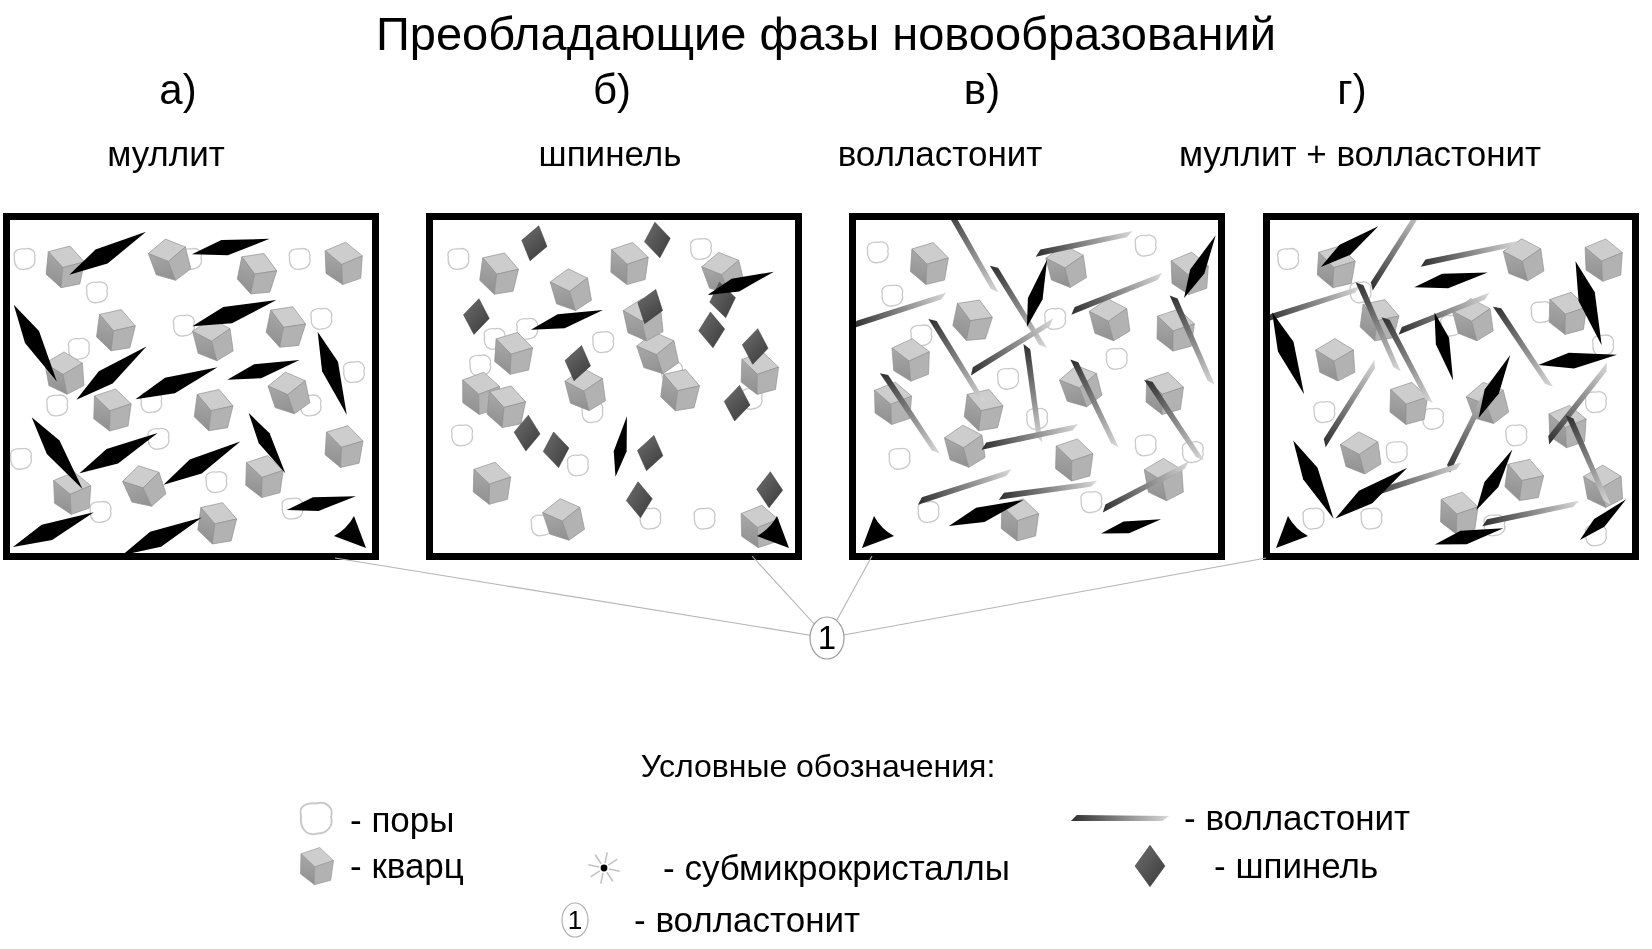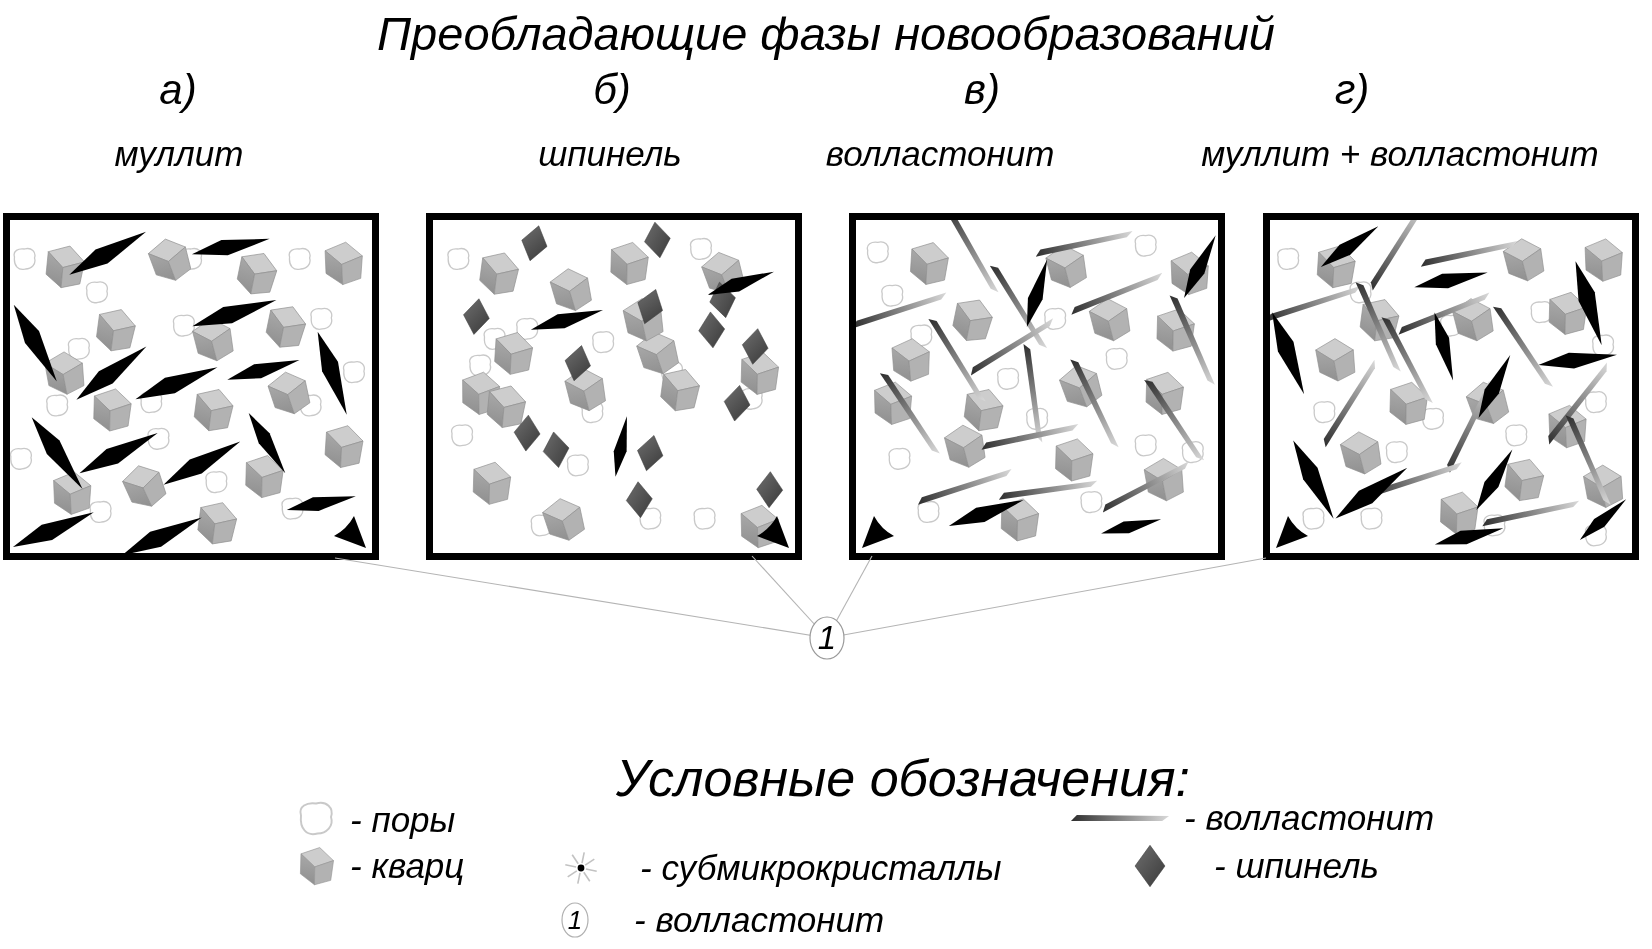--- a/index.html
+++ b/index.html
@@ -1,33 +1,33 @@
 <!DOCTYPE html>
 <html><head>
 <meta charset="utf-8">
 <style>
   html,body{margin:0;padding:0;background:#fff;}
   .stage{
     position:relative;width:1652px;height:949px;background:#fff;overflow:hidden;
-    font-family:"Liberation Sans","DejaVu Sans",sans-serif;color:#000;font-style:italic;
+    font-family:"Liberation Sans","DejaVu Sans",sans-serif;color:#000;
   }
   .title{
     position:absolute;left:0;right:0;top:6px;text-align:center;
     font-size:47px;letter-spacing:0px;
   }
   .pletter{position:absolute;top:66px;transform:translateX(-50%);font-size:42px;}
   .pphase{position:absolute;top:134px;transform:translateX(-50%);font-size:35px;white-space:nowrap;}
   .panel{
     position:absolute;top:213px;width:362px;height:333px;border:7px solid #000;background:#fff;
   }
   .panel svg{display:block;width:362px;height:333px;}
   .overlay{position:absolute;left:0;top:0;width:1652px;height:949px;pointer-events:none;}
   .legend-heading{
-    position:absolute;left:903px;top:748px;transform:translateX(-50%);
-    font-size:52px;white-space:nowrap;
+    position:absolute;left:818px;top:748px;transform:translateX(-50%);
+    font-size:32px;white-space:nowrap;
   }
   .li{position:absolute;display:flex;align-items:center;height:52px;}
   .li .sym{display:inline-flex;justify-content:center;align-items:center;}
   .li .ltext{font-size:35px;white-space:nowrap;margin-left:14px;}
   .hiddefs{position:absolute;width:0;height:0;}
 </style>
 </head>
 <body>
 
 <div class="stage">
@@ -49,24 +49,24 @@
     </defs>
   </svg>
 
   <div class="title">Преобладающие фазы новообразований</div>
 
   <div class="pletter" style="left:178px">а)</div>
   <div class="pletter" style="left:612px">б)</div>
   <div class="pletter" style="left:982px">в)</div>
   <div class="pletter" style="left:1352px">г)</div>
 
-  <div class="pphase" style="left:179px">муллит</div>
+  <div class="pphase" style="left:166px">муллит</div>
   <div class="pphase" style="left:610px">шпинель</div>
   <div class="pphase" style="left:940px">волластонит</div>
-  <div class="pphase" style="left:1400px">муллит + волластонит</div>
+  <div class="pphase" style="left:1360px">муллит + волластонит</div>
 
   <div class="panel" style="left:3px">
       <svg viewBox="0 0 362 333">
         <g transform="translate(14.5,40.0)">
           <path transform="rotate(0) scale(1)" d="M-10,-3 C-12,-9 -6,-12 0,-11 C7,-13 12,-8 10,-2 C12,4 7,9 1,9 C-6,11 -11,6 -10,-3 Z" fill="#fff" stroke="#c9c9c9" stroke-width="1.3"></path>
         </g>
         <g transform="translate(86.9,73.3)">
           <path transform="rotate(0) scale(1)" d="M-10,-3 C-12,-9 -6,-12 0,-11 C7,-13 12,-8 10,-2 C12,4 7,9 1,9 C-6,11 -11,6 -10,-3 Z" fill="#fff" stroke="#c9c9c9" stroke-width="1.3"></path>
         </g>
         <g transform="translate(181.0,40.0)">
@@ -938,21 +938,21 @@
   <div class="li" style="left:296px;top:794px">
     <span class="sym" style="width:40px">
         <svg width="40" height="40" viewBox="-20 -20 40 40">
           <g transform="scale(1.5)">
             <path transform="rotate(0) scale(1)" d="M-10,-3 C-12,-9 -6,-12 0,-11 C7,-13 12,-8 10,-2 C12,4 7,9 1,9 C-6,11 -11,6 -10,-3 Z" fill="#fff" stroke="#c9c9c9" stroke-width="1.3"></path>
           </g>
         </svg>
       </span>
     <span class="ltext">- поры</span>
   </div>
-  <div class="li" style="left:536px;top:842px">
+  <div class="li" style="left:559px;top:842px">
     <span class="sym" style="width:90px">
         <svg width="40" height="40" viewBox="-20 -20 40 40">
           <line x1="4.9" y1="1.0" x2="15.7" y2="3.2" stroke="#c2c2c2" stroke-width="1.6"></line>
           <line x1="2.8" y1="4.2" x2="8.8" y2="13.3" stroke="#c2c2c2" stroke-width="1.6"></line>
           <line x1="-1.0" y1="4.9" x2="-3.2" y2="15.7" stroke="#c2c2c2" stroke-width="1.6"></line>
           <line x1="-4.2" y1="2.8" x2="-13.3" y2="8.8" stroke="#c2c2c2" stroke-width="1.6"></line>
           <line x1="-4.9" y1="-1.0" x2="-15.7" y2="-3.2" stroke="#c2c2c2" stroke-width="1.6"></line>
           <line x1="-2.8" y1="-4.2" x2="-8.8" y2="-13.3" stroke="#c2c2c2" stroke-width="1.6"></line>
           <line x1="1.0" y1="-4.9" x2="3.2" y2="-15.7" stroke="#c2c2c2" stroke-width="1.6"></line>
           <line x1="4.2" y1="-2.8" x2="13.3" y2="-8.8" stroke="#c2c2c2" stroke-width="1.6"></line>

